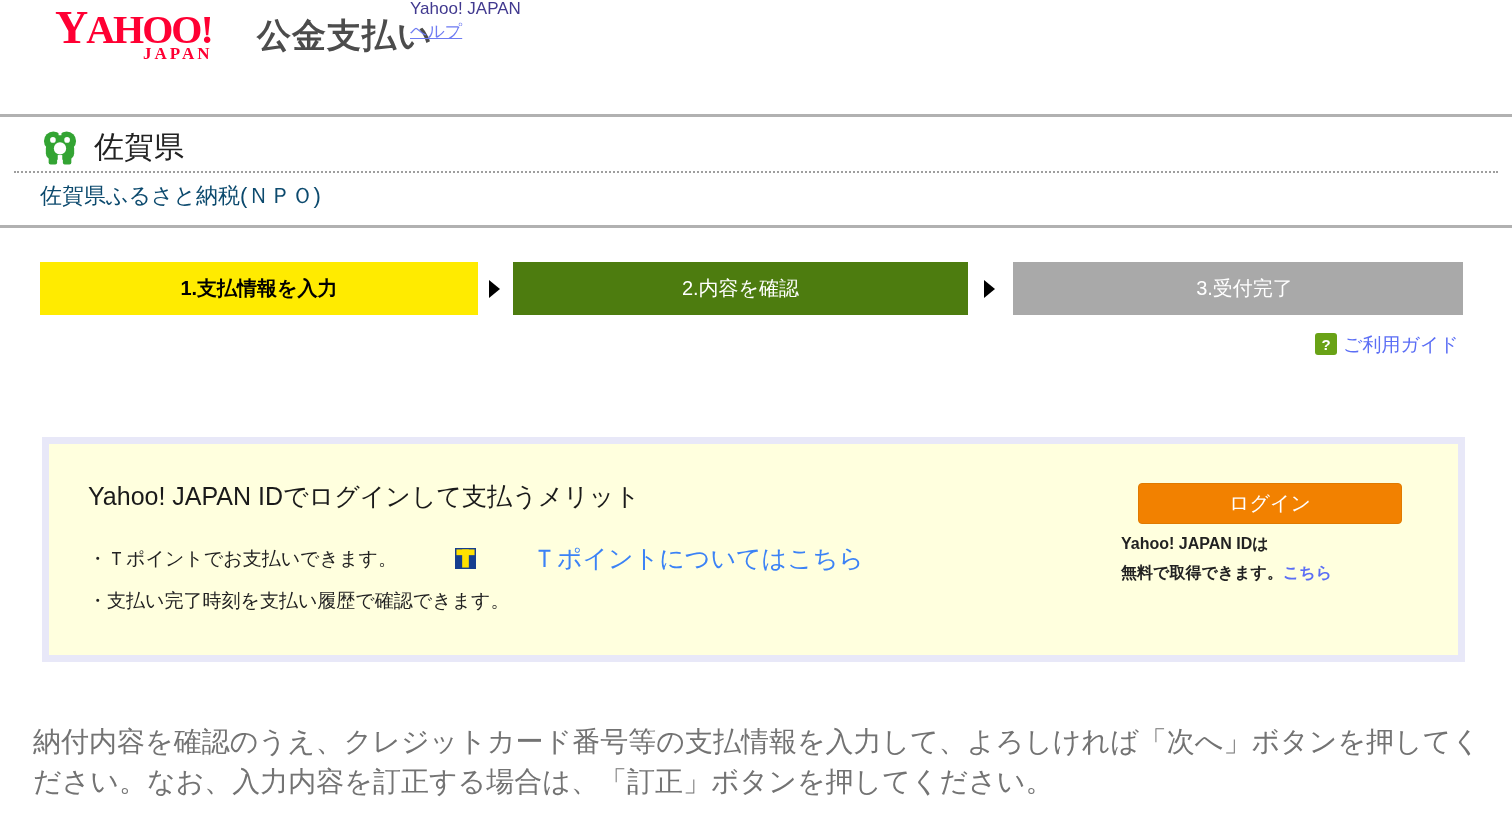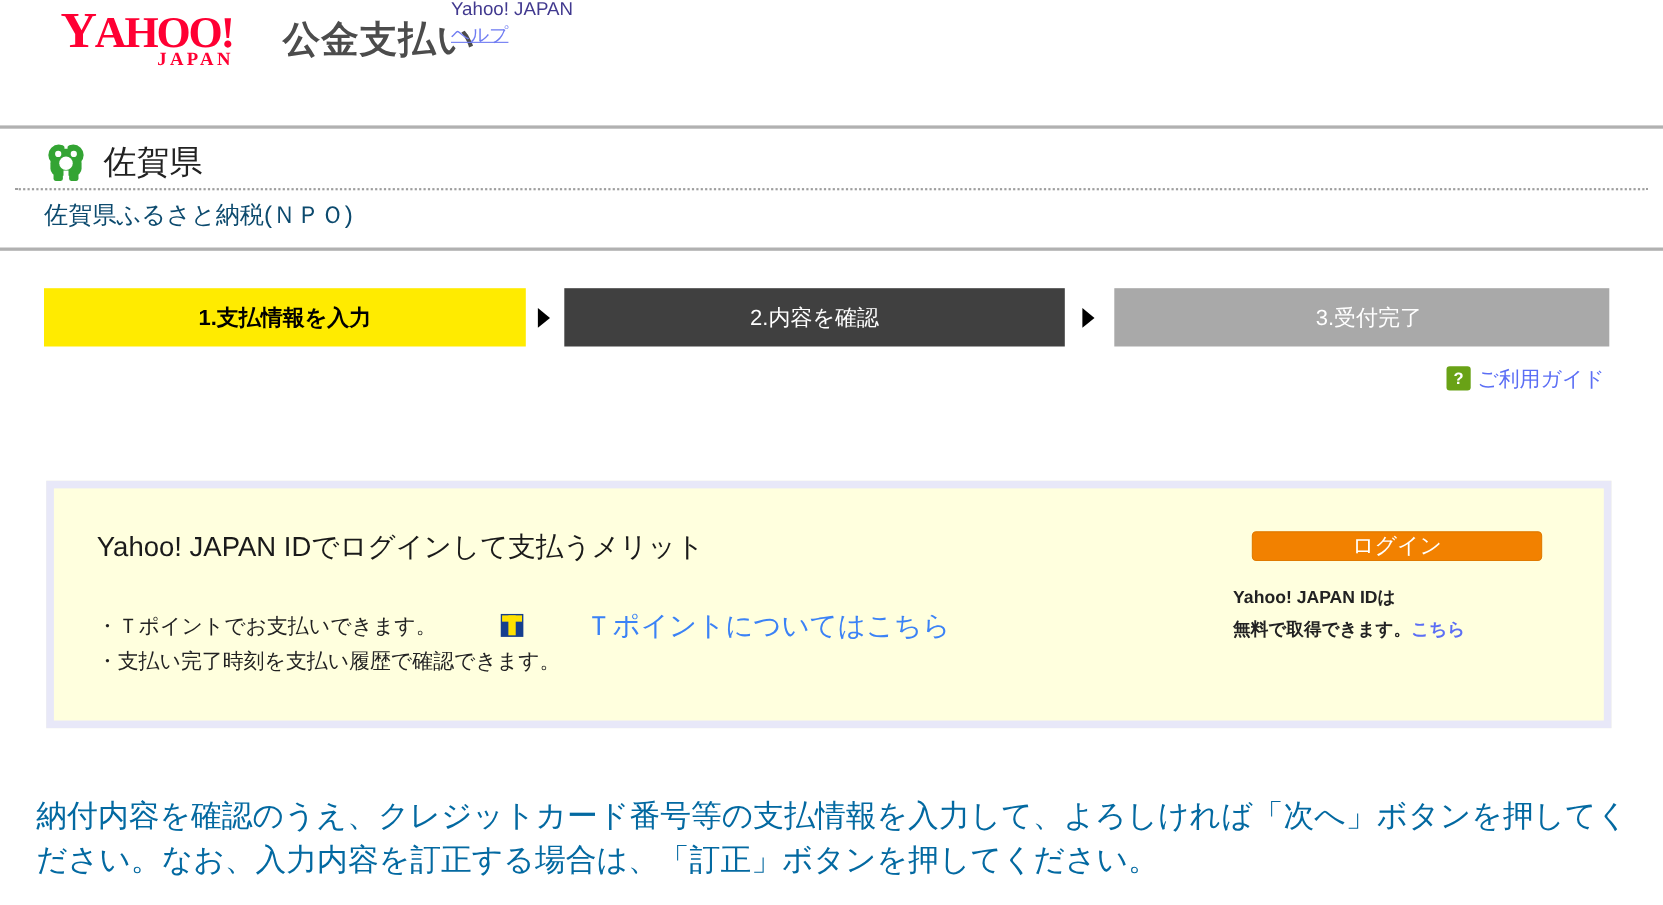--- a/index.html
+++ b/index.html
@@ -27,54 +27,54 @@
   
   .saga-icon { position:absolute; left:43px; top:129px; width:34px; height:37px; }
   .org-name { position:absolute; left:94px; top:127px; font-size:30px; color:#222; font-weight:normal; }
   .dotted { position:absolute; left:14px; top:171px; width:1484px; border-top:2px dotted #9e9e9e; }
   .org-service { position:absolute; left:40px; top:181px; font-size:22px; color:#0c4a6e; }
 
   
   .step { position:absolute; top:262px; height:53px; display:flex; align-items:center;
     justify-content:center; font-size:20px; }
   .step-active { left:40px; width:438px; background:#ffeb00; color:#000; font-weight:bold; }
-  .step-2 { left:513px; width:455px; background:#404040; color:#fff; }
+  .step-2 { left:513px; width:455px; background:#4d7c0f; color:#fff; }
   .step-3 { left:1013px; width:450px; background:#a9a9a9; color:#fff;padding-left:13px; }
   .step-arrow { position:absolute; top:280px; width:0; height:0;
     border-left:11px solid #000; border-top:9px solid transparent; border-bottom:9px solid transparent; }
   .arrow1 { left:489px; } .arrow2 { left:984px; }
 
   
   .guide-icon { position:absolute; left:1315px; top:333px; width:22px; height:22px; background:#69a216;
     border-radius:3px; color:#fff; font-weight:bold; font-size:15px; display:flex;
     align-items:center; justify-content:center; }
   .guide-link { position:absolute; left:1343px; top:332px; font-size:19px; color:#5b6ef5; text-decoration:none; }
 
   
   .merit-box { position:absolute; left:42px; top:437px; width:1423px; height:225px;
     background:#ffffde; border:7px solid #e8e8f8; }
   .merit-title { position:absolute; left:39px; top:36px; font-size:25px; color:#1a1a1a; }
   .merit-row { position:absolute; left:39px; font-size:19px; color:#222; display:flex;
     align-items:center; white-space:nowrap; }
-  .merit-row-1 { top:108px;gap:48px; }
+  .merit-row-1 { top:98px;gap:48px; }
   .merit-row-2 { top:144px; }
   .tpoint-icon { width:21px; height:21px; margin:0 8px 0 10px; flex:0 0 auto; display:block; }
   .merit-link { color:#3b82f6; text-decoration:none; font-size:25px; }
-  .login-button { position:absolute; left:1089px; top:39px; width:264px; height:27px;
+  .login-button { position:absolute; left:1089px; top:39px; width:264px; height:41px;
     background:#f28100; border:1px solid #e07a00; border-radius:4px; color:#fff; font-size:20px;
     display:flex; align-items:center; justify-content:center; cursor:pointer;
     font-family:"Liberation Sans","DejaVu Sans",sans-serif; }
   .id-note { position:absolute; left:1072px; font-size:16px; color:#222; line-height:29px;font-weight:bold; }
   .id-note-1 { top:85px; }
   .id-note-2 { top:114px; }
   .id-note-link { color:#5b6ef5; text-decoration:none; }
 
   
   .instructions { position:absolute; left:33px; top:722px; width:1450px; font-size:28px;
-    line-height:40px; color:#0369a1; }
+    line-height:40px; color:#737373; }
 </style>
 </head>
 <body>
 
 <div class="page">
 
   <a href="#" class="logo-link">
     <span class="logo-main">YAHOO!</span>
     <span class="logo-sub">JAPAN</span>
   </a>

